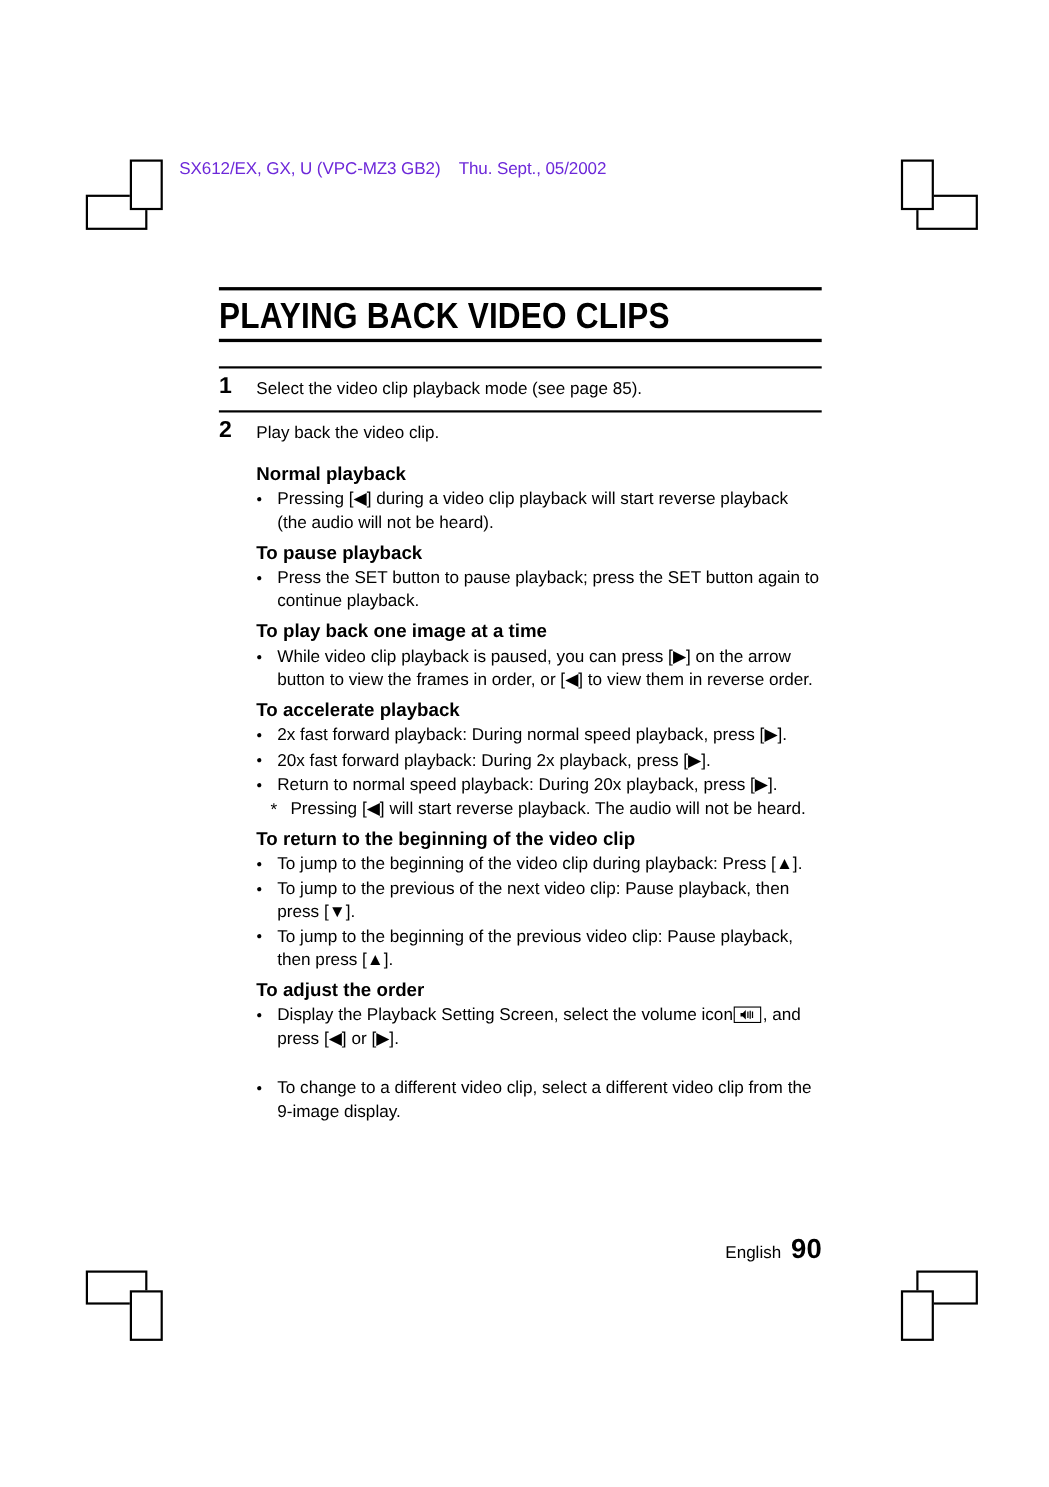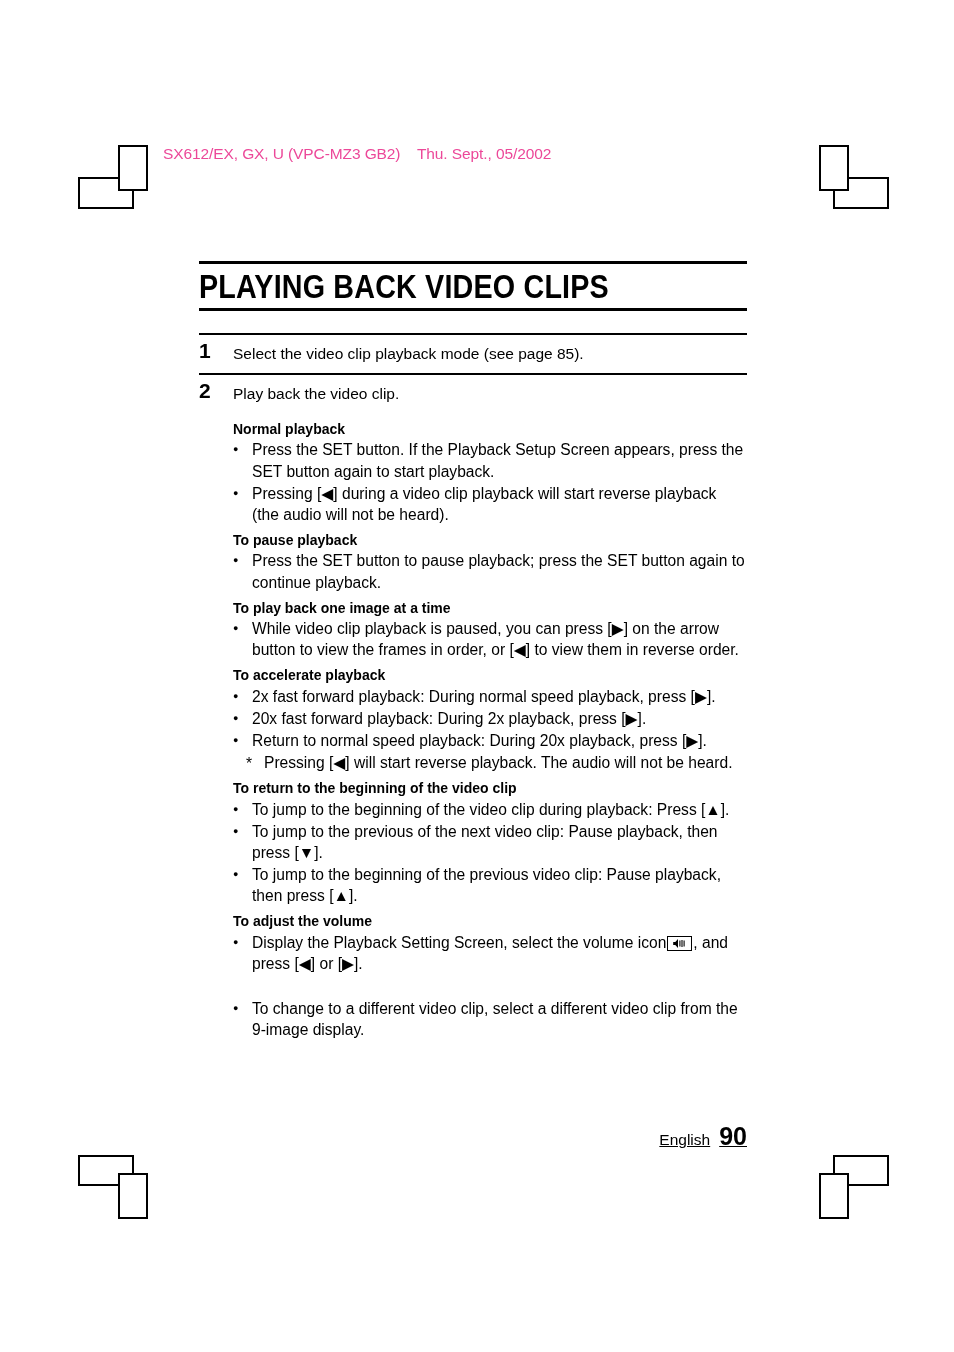--- a/index.html
+++ b/index.html
@@ -51,21 +51,21 @@
   #cm-br .v { left: 6px;  top: 18px; width: 30px; height: 46px; }
 
   
   .run-head {
     position: absolute;
     left: 163px;
     top: 145px;
     font-size: 15.5px;
     letter-spacing: -0.1px;
     white-space: pre;
-    color: #ec4899;
+    color: #6d28d9;
   }
 
   
   .page-body {
     position: absolute;
     left: 199px;
     top: 261px;
     width: 548px;
   }
 
@@ -107,21 +107,21 @@
   .step .step-title {
     font-size: 15.5px;
     font-weight: normal;
     line-height: 1.25;
   }
 
   
   .substack { padding: 0 0 0 34px; }
 
   .subhead {
-    font-size: 14px;
+    font-size: 17px;
     font-weight: bold;
     line-height: 1.32;
     margin-top: 6px;
     margin-bottom: 1px;
   }
   .subhead.first { margin-top: 7px; }
 
   ul.blist {
     list-style: none;
     margin: 0;
@@ -168,21 +168,20 @@
   .vol-icon svg { display: block; }
 
   
   .footer {
     position: absolute;
     left: 199px;
     top: 1122px;
     width: 548px;
     text-align: right;
     white-space: nowrap;
-    text-decoration: underline;
   }
   .footer .lang {
     font-size: 15.5px;
     vertical-align: baseline;
   }
   .footer .pageno {
     font-size: 25px;
     font-weight: bold;
     margin-left: 9px;
     vertical-align: baseline;
@@ -231,21 +230,20 @@
 
   <div class="step">
     <span class="num">2</span>
     <span class="step-title">Play back the video clip.</span>
   </div>
 
   <div class="substack">
 
     <div class="subhead first">Normal playback</div>
     <ul class="blist">
-      <li>Press the SET button. If the Playback Setup Screen appears, press the SET button again to start playback.</li>
       <li>Pressing [◀] during a video clip playback will start reverse playback (the audio will not be heard).</li>
     </ul>
 
     <div class="subhead">To pause playback</div>
     <ul class="blist">
       <li>Press the SET button to pause playback; press the SET button again to continue playback.</li>
     </ul>
 
     <div class="subhead">To play back one image at a time</div>
     <ul class="blist">
@@ -260,21 +258,21 @@
       <li class="note">Pressing [◀] will start reverse playback. The audio will not be heard.</li>
     </ul>
 
     <div class="subhead">To return to the beginning of the video clip</div>
     <ul class="blist">
       <li>To jump to the beginning of the video clip during playback: Press [▲].</li>
       <li>To jump to the previous of the next video clip: Pause playback, then press [▼].</li>
       <li>To jump to the beginning of the previous video clip: Pause playback, then press [▲].</li>
     </ul>
 
-    <div class="subhead">To adjust the volume</div>
+    <div class="subhead">To adjust the order</div>
     <ul class="blist">
       <li><span>Display the Playback Setting Screen, select the volume icon</span><span class="vol-icon"><svg width="17" height="13" viewBox="0 0 17 13" aria-hidden="true">
               <path d="M2.2 5.0 H4.3 L7.0 2.1 V10.9 L4.3 8.0 H2.2 Z" fill="#000"></path>
               <path d="M8.9 3.6 V9.4" stroke="#000" stroke-width="1.1"></path>
               <path d="M11.0 2.9 V10.1" stroke="#000" stroke-width="1.1"></path>
               <path d="M13.1 3.6 V9.4" stroke="#000" stroke-width="1.1"></path>
             </svg></span><span>, and press [◀] or [▶].</span></li>
     </ul>
 
     <div class="gap-block"></div>

